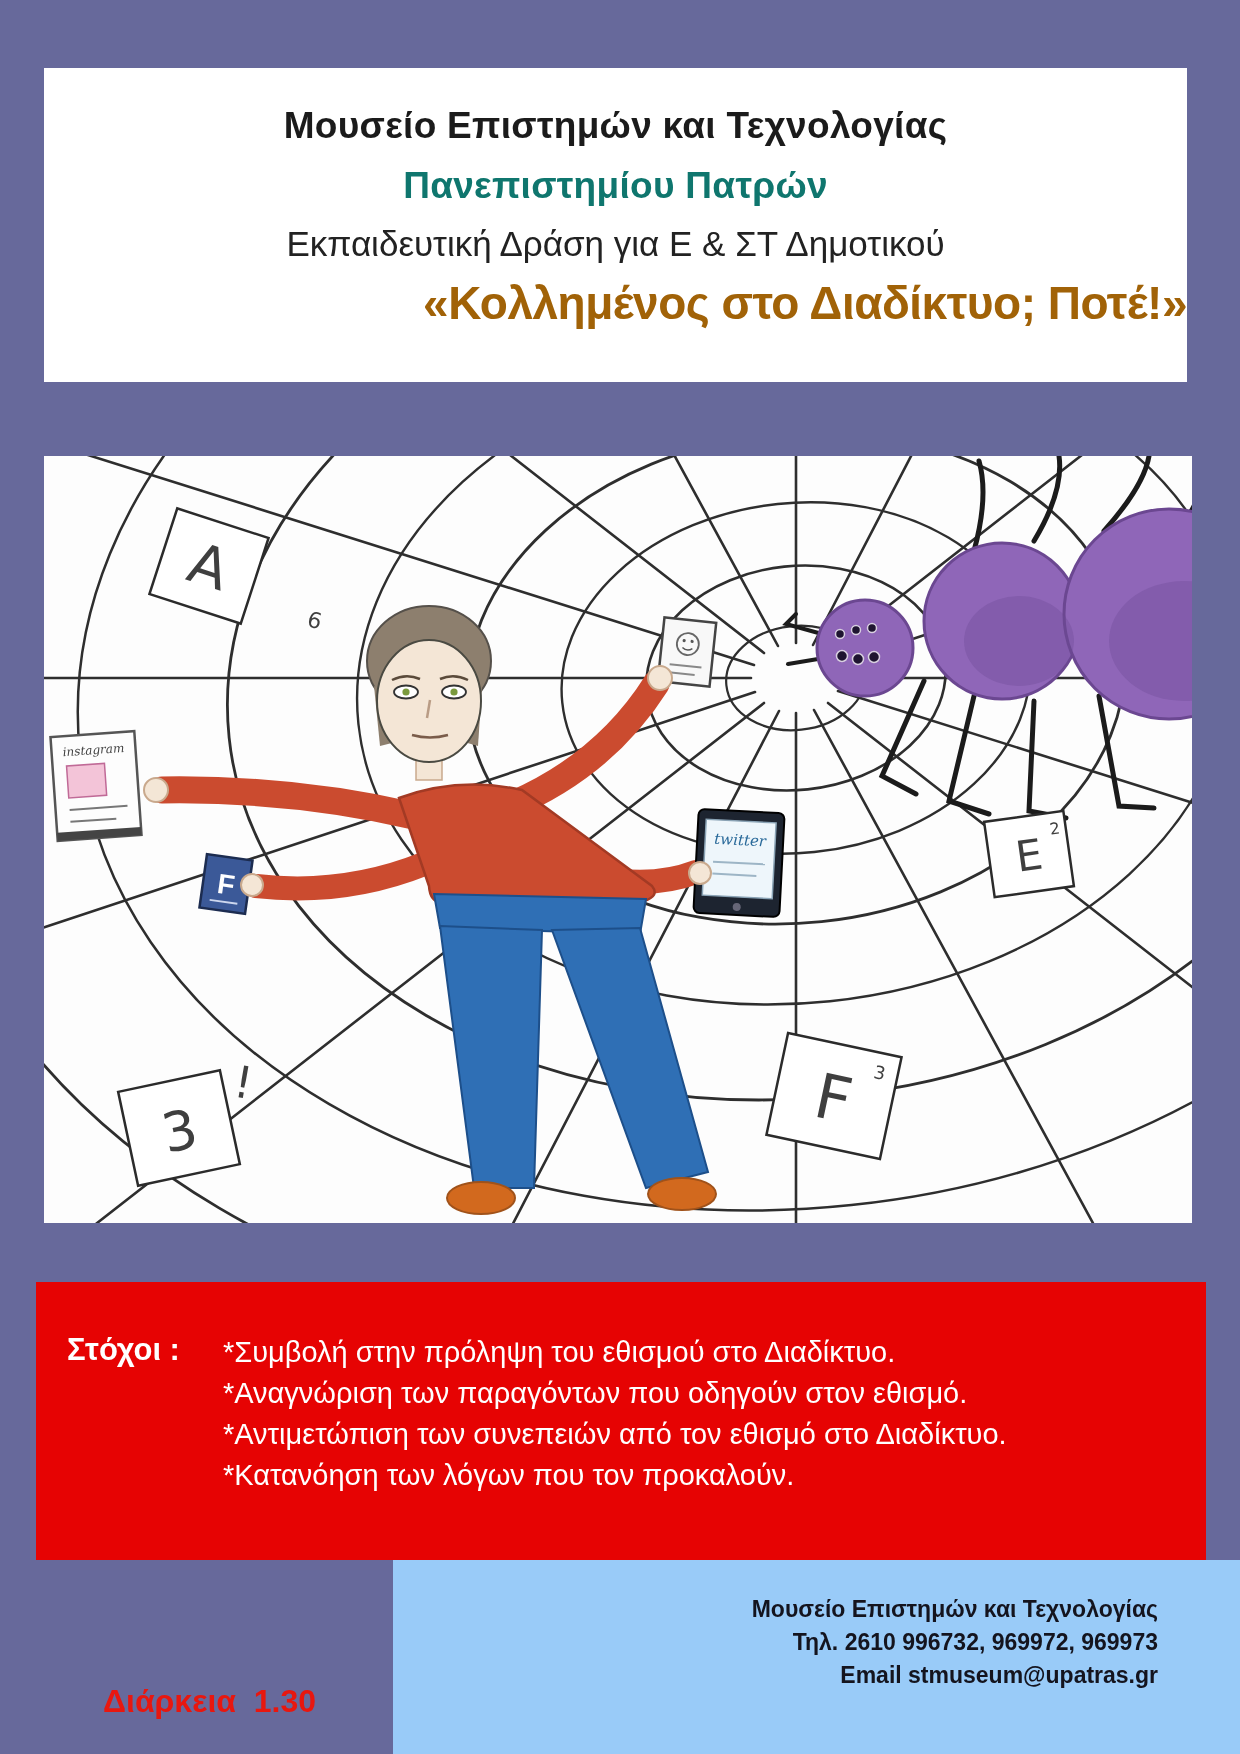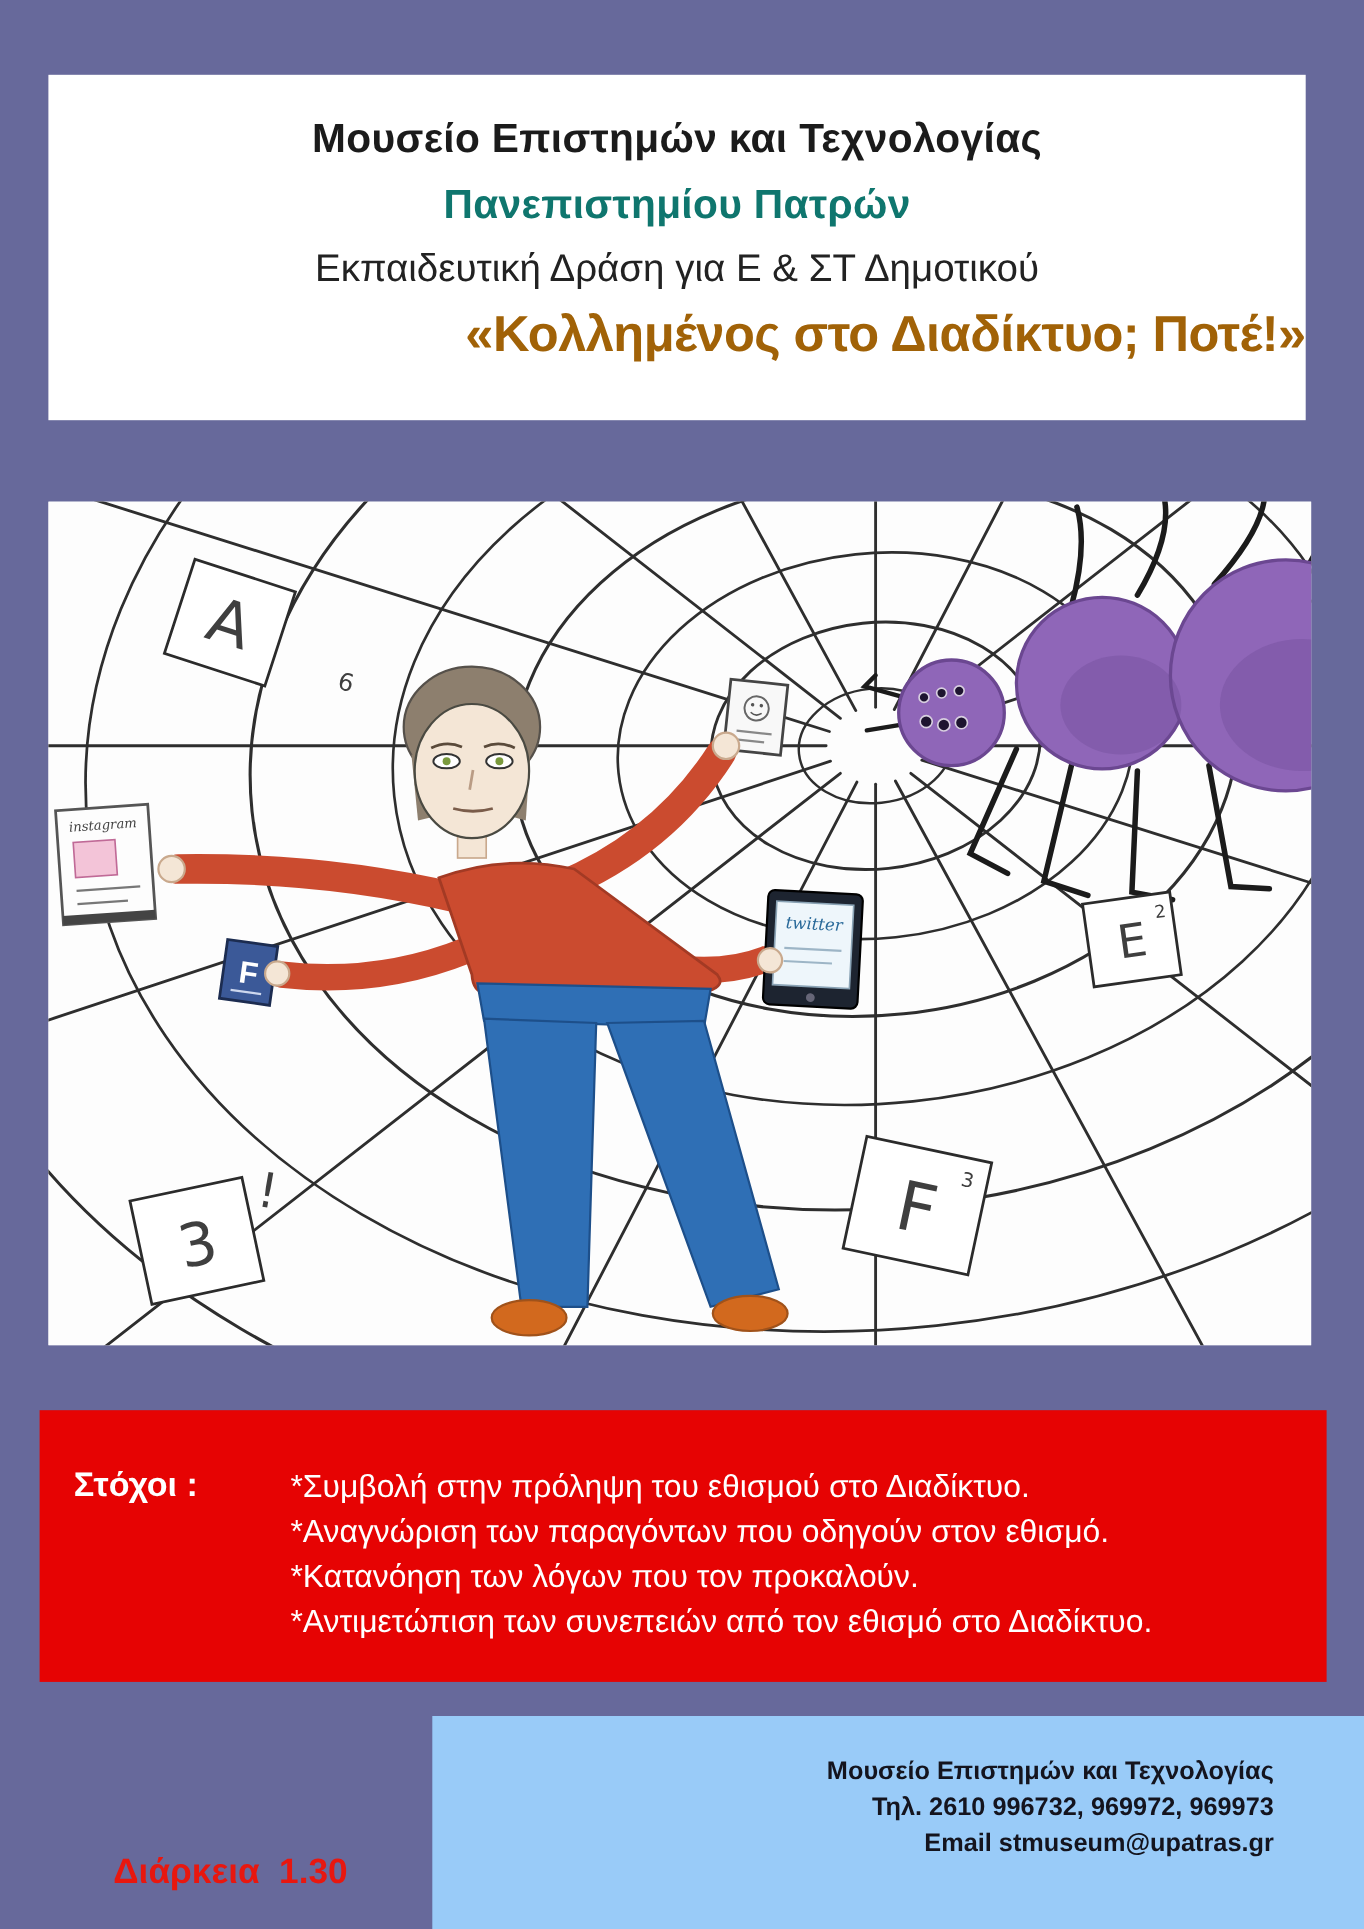--- a/index.html
+++ b/index.html
@@ -22,25 +22,25 @@
   .red-title{position:absolute;left:0;right:0;top:208px;text-align:right;
     font-size:46px;line-height:54px;font-weight:bold;color:#a16207;letter-spacing:-.5px;}
   
   .art-box{
     position:absolute;left:44px;top:456px;width:1148px;height:767px;
     background:#fdfdfd;
   }
   .art-box svg{display:block;width:100%;height:100%;}
   
   .red-box{
-    position:absolute;left:36px;top:1282px;width:1170px;height:247px;
+    position:absolute;left:36px;top:1282px;width:1170px;height:278px;
     background:#E60303;color:#ffffff;
   }
   .obj-label{position:absolute;left:31px;top:50px;font-size:31px;font-weight:bold;white-space:pre;}
-  .obj-list{position:absolute;left:187px;top:50px;margin-left:41px;}
+  .obj-list{position:absolute;left:187px;top:50px;}
   .obj-item{font-size:29px;line-height:41px;white-space:nowrap;font-weight:400;}
   
   .blue-box{
     position:absolute;left:393px;top:1560px;width:847px;height:194px;
     background:#99CBF8;
   }
   .contact{
     position:absolute;right:82px;top:33px;text-align:right;
     color:#14141e;font-weight:bold;font-size:23px;line-height:33px;white-space:nowrap;
   }
@@ -224,22 +224,22 @@
     <ellipse cx="638" cy="738" rx="34" ry="16" fill="#D2691E" stroke="#a0521a" stroke-width="2"></ellipse>
   </g>
 </svg>
 </div>
 
 <div class="red-box">
   <div class="obj-label">Στόχοι :</div>
   <div class="obj-list">
     <div class="obj-item">*Συμβολή στην πρόληψη του εθισμού στο Διαδίκτυο.</div>
     <div class="obj-item">*Αναγνώριση των παραγόντων που οδηγούν στον εθισμό.</div>
+    <div class="obj-item">*Αντιμετώπιση των συνεπειών από τον εθισμό στο Διαδίκτυο.</div>
     <div class="obj-item">*Κατανόηση των λόγων που τον προκαλούν.</div>
-    <div class="obj-item">*Αντιμετώπιση των συνεπειών από τον εθισμό στο Διαδίκτυο.</div>
   </div>
 </div>
 
 <div class="duration">Διάρκεια  1.30</div>
 
 <div class="blue-box">
   <div class="contact">
     <div>Μουσείο Επιστημών και Τεχνολογίας</div>
     <div>Τηλ. 2610 996732, 969972, 969973</div>
     <div>Email stmuseum@upatras.gr</div>

